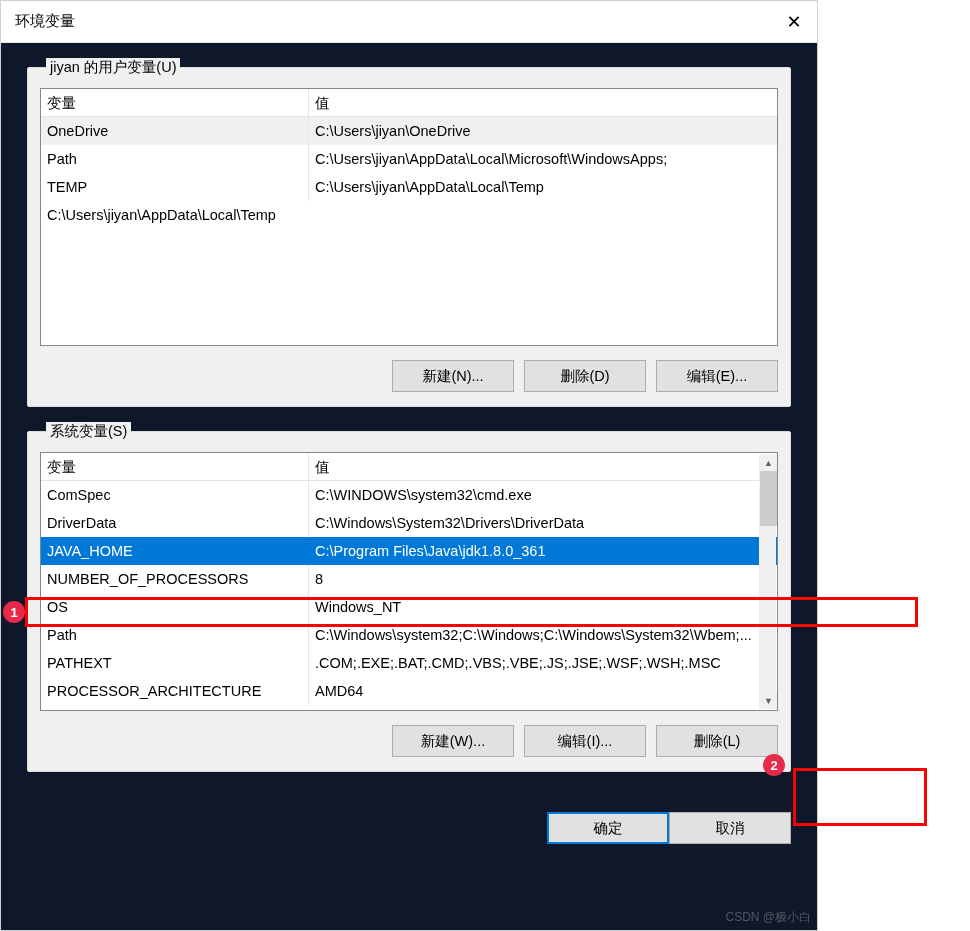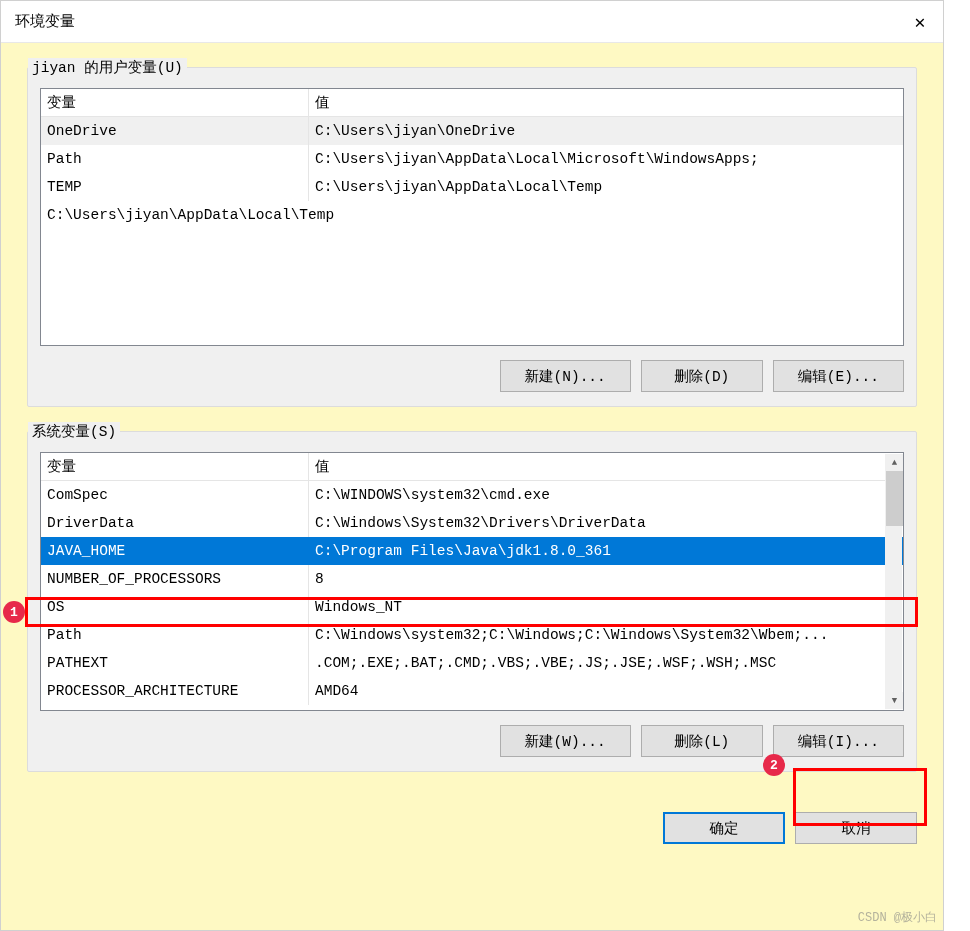--- a/index.html
+++ b/index.html
@@ -7,26 +7,25 @@
   body {
     font-family: "Microsoft YaHei", "Segoe UI", Tahoma, sans-serif;
     font-size: 14px;
     background: #fff;
     color: #000;
     width: 970px;
     height: 931px;
     overflow: hidden;
   }
   .dialog {
-    width: 944px;
+    width: 818px;
     height: 931px;
-    background: #fef9c3;
+    background: #0f172a;
     border: 1px solid #d0d0d0;
     position: relative;
-    font-family: Liberation Mono, monospace;
   }
   .titlebar {
     height: 42px;
     background: #fff;
     display: flex;
     align-items: center;
     justify-content: space-between;
     padding: 0 0 0 14px;
     border-bottom: 1px solid #e8e8e8;
   }
@@ -49,21 +48,21 @@
     border: 1px solid #dcdcdc;
     background: #f0f0f0;
     border-radius: 2px;
     padding: 20px 12px 14px 12px;
     margin-bottom: 24px;
     position: relative;
   }
   .groupbox-label {
     position: absolute;
     top: -10px;
-    left: 0;
+    left: 18px;
     background: #f0f0f0;
     padding: 0 4px;
     font-size: 14.5px;
   }
 
   .list-frame {
     background: #fff;
     border: 1px solid #828790;
     position: relative;
   }
@@ -162,21 +161,20 @@
     font-size: 14.5px;
     text-align: center;
     padding: 0 24px;
     cursor: default;
   }
   .win-btn.default { border: 2px solid #0078d7; }
 
   .dialog-buttons {
     display: flex;
     justify-content: flex-end;
-    gap: 10px;
     padding: 6px 26px 0 26px;
   }
 
   
   .annot-box {
     position: absolute;
     border: 3px solid #ff0000;
     pointer-events: none;
     z-index: 20;
   }
@@ -295,22 +293,22 @@
 
         <div class="scrollbar">
           <div class="scroll-btn top">▲</div>
           <div class="scroll-thumb"></div>
           <div class="scroll-btn bottom">▼</div>
         </div>
       </div>
 
       <div class="button-row" style="position:relative;">
         <button class="win-btn">新建(W)...</button>
+        <button class="win-btn">编辑(I)...</button>
         <button class="win-btn">删除(L)</button>
-        <button class="win-btn">编辑(I)...</button>
       </div>
     </div>
 
   </div>
 
   <div class="dialog-buttons">
     <button class="win-btn default">确定</button>
     <button class="win-btn">取消</button>
   </div>
 

